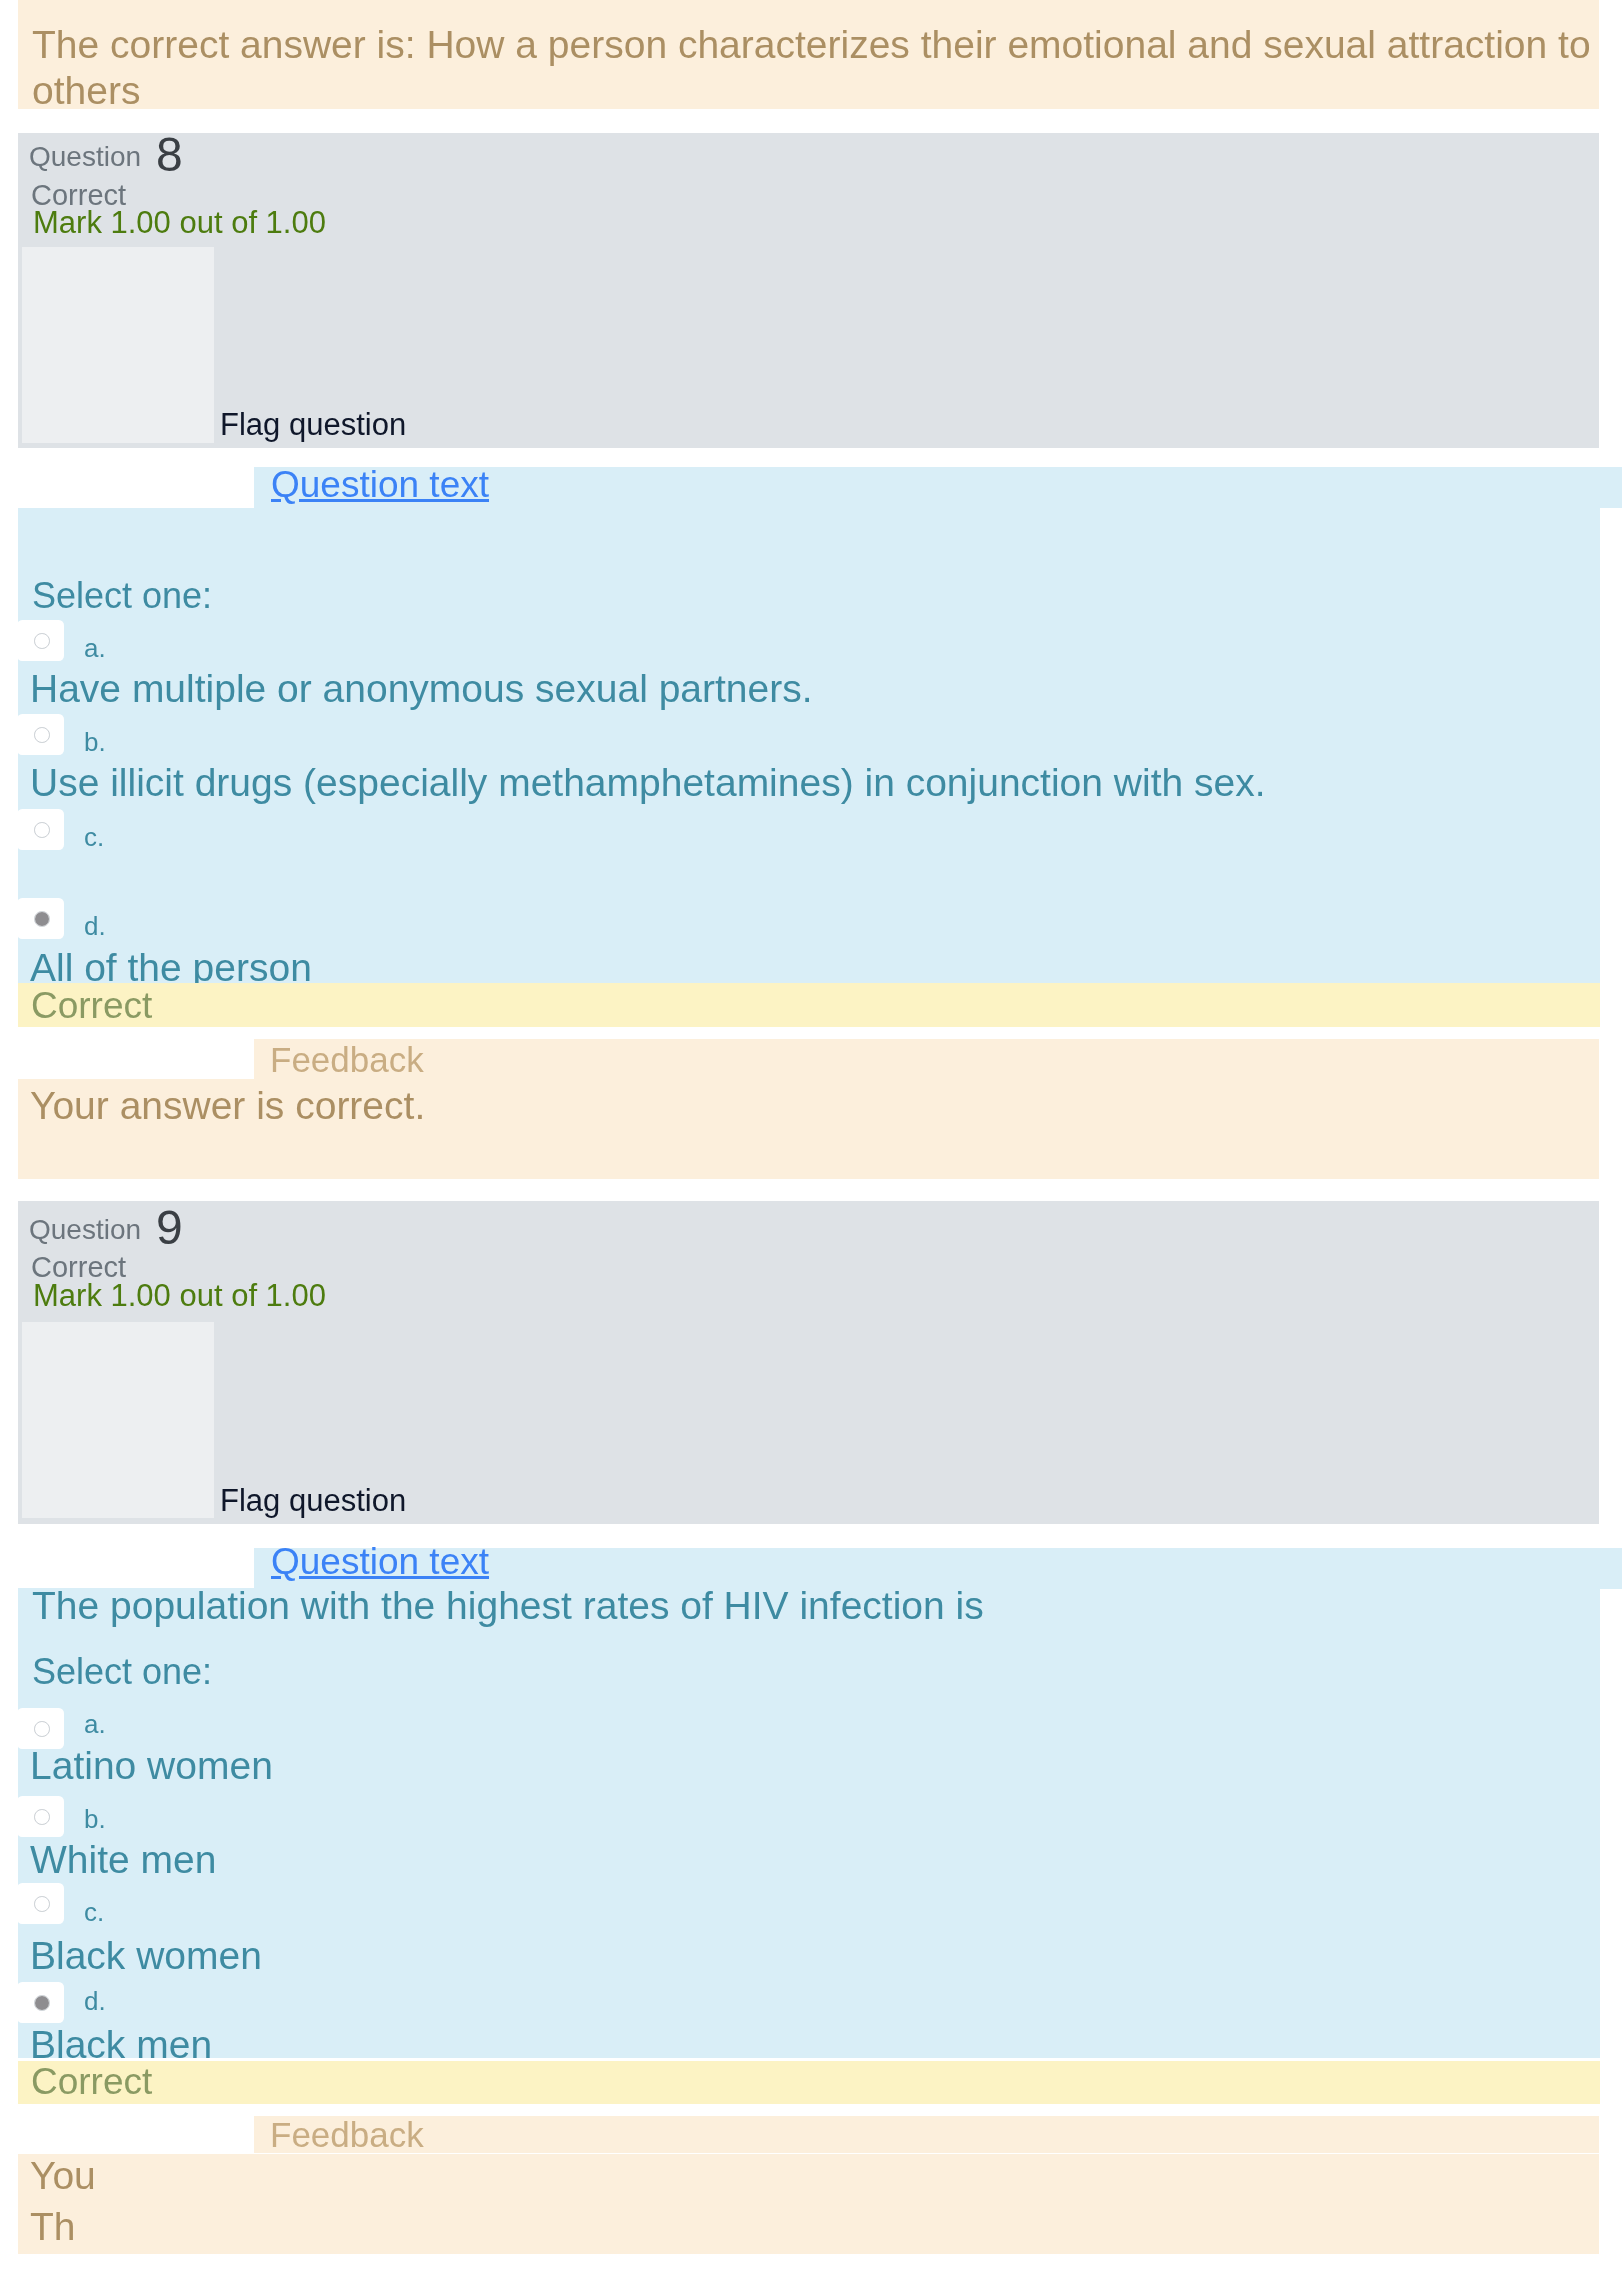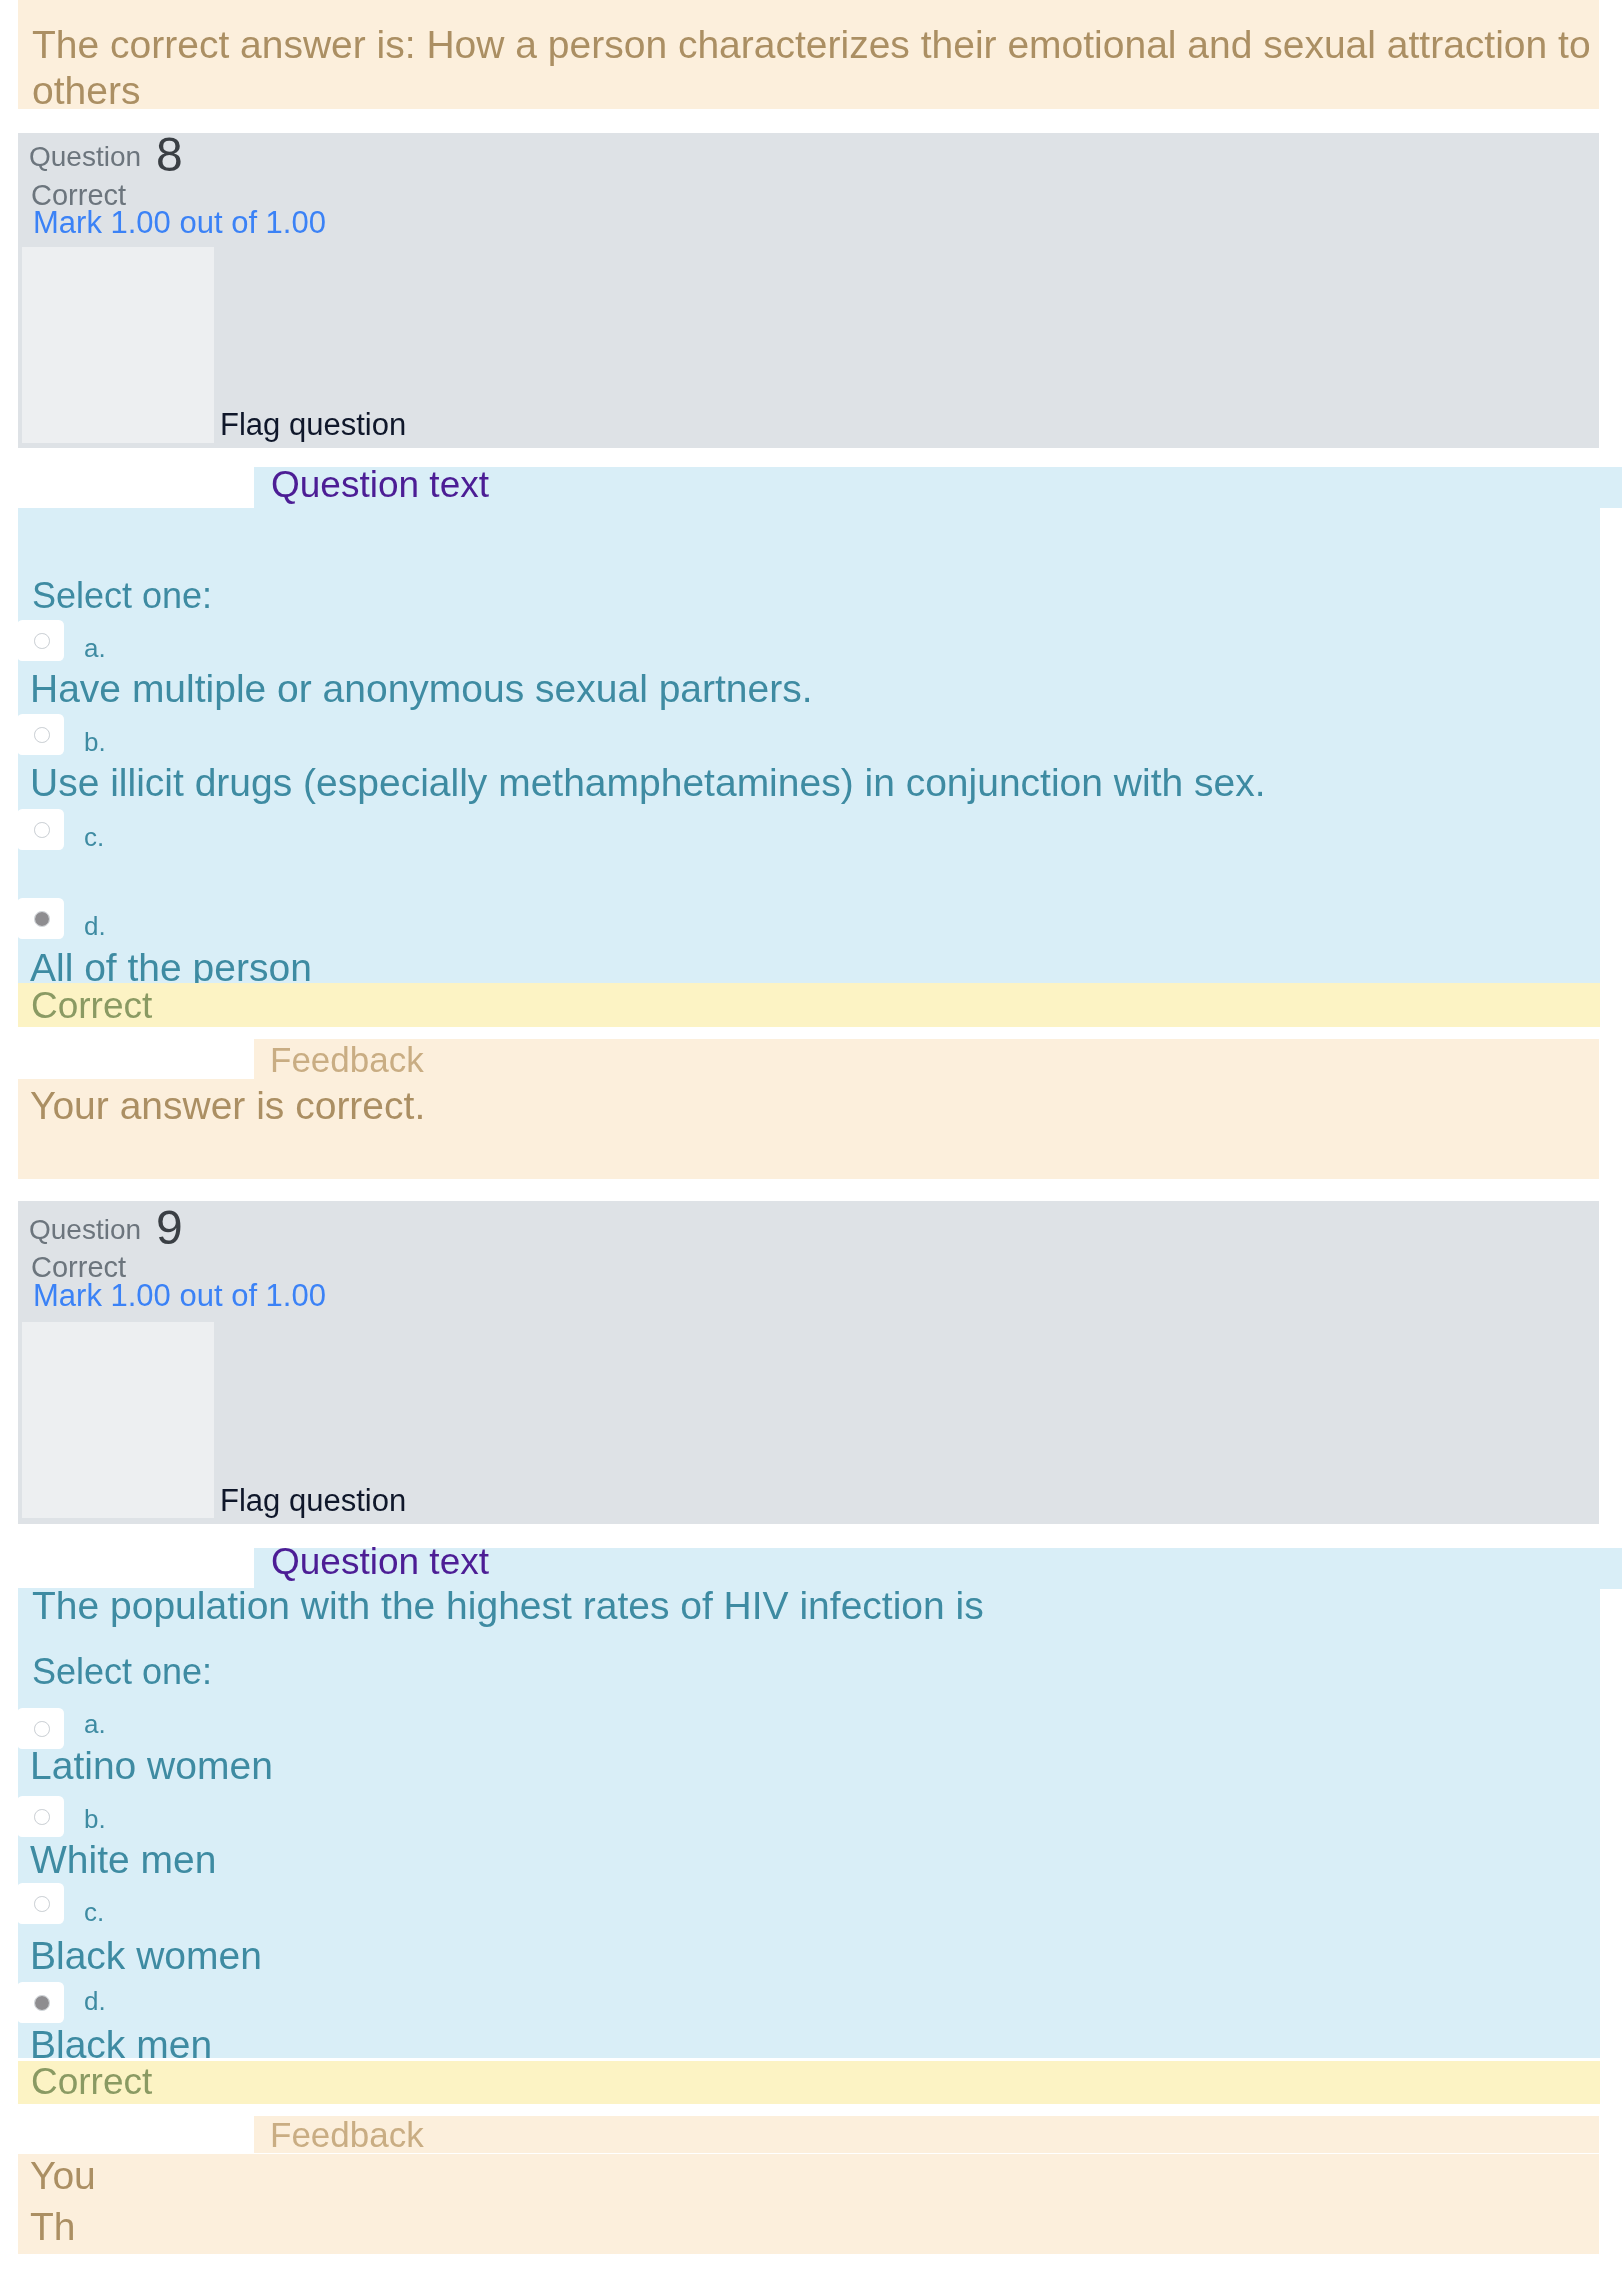--- a/index.html
+++ b/index.html
@@ -13,25 +13,25 @@
   .info-band{background:#dee2e6;}
   .info-inner{background:#edeff1;}
   .content-band{background:#d9eef7;}
   .grade-band{background:#fcf3c4;}
 
   .txt{position:absolute;white-space:pre;line-height:1;}
 
   .stem     {color:#3e8ba2;font-size:39px;font-weight:400;}
   .opttext  {color:#3e8ba2;font-size:39px;font-weight:400;}
   .selectone{color:#3e8ba2;font-size:36px;font-weight:400;}
-  .qtlabel  {color:#4c1d95;font-size:37px;font-weight:400;}
+  .qtlabel  {color:#3b82f6;font-size:37px;font-weight:400;text-decoration:underline;}
   .fblabel  {color:#c9ad83;font-size:35px;font-weight:400;}
   .fbtext   {color:#ab8f63;font-size:39px;font-weight:400;}
   .statetext{color:#6c757d;font-size:29px;font-weight:400;}
-  .marktext {color:#3b82f6;font-size:31px;font-weight:400;}
+  .marktext {color:#4d7c0f;font-size:31px;font-weight:400;}
   .qnum     {color:#6c757d;font-size:28px;font-weight:400;}
   .qnumbig  {color:#3a3f44;font-size:48px;font-weight:400;}
   .flagq    {color:#0f172a;font-size:31px;font-weight:400;}
   .gradelabel{color:#8a9a63;font-size:37px;font-weight:400;}
   .letter   {color:#3e8ba2;font-size:26px;font-weight:400;}
 
   .radio{position:absolute;box-sizing:border-box;
          width:47px;height:41px;border-radius:5.2px;
          background:#ffffff;}
   .radio::before{content:"";position:absolute;left:17px;top:13px;

